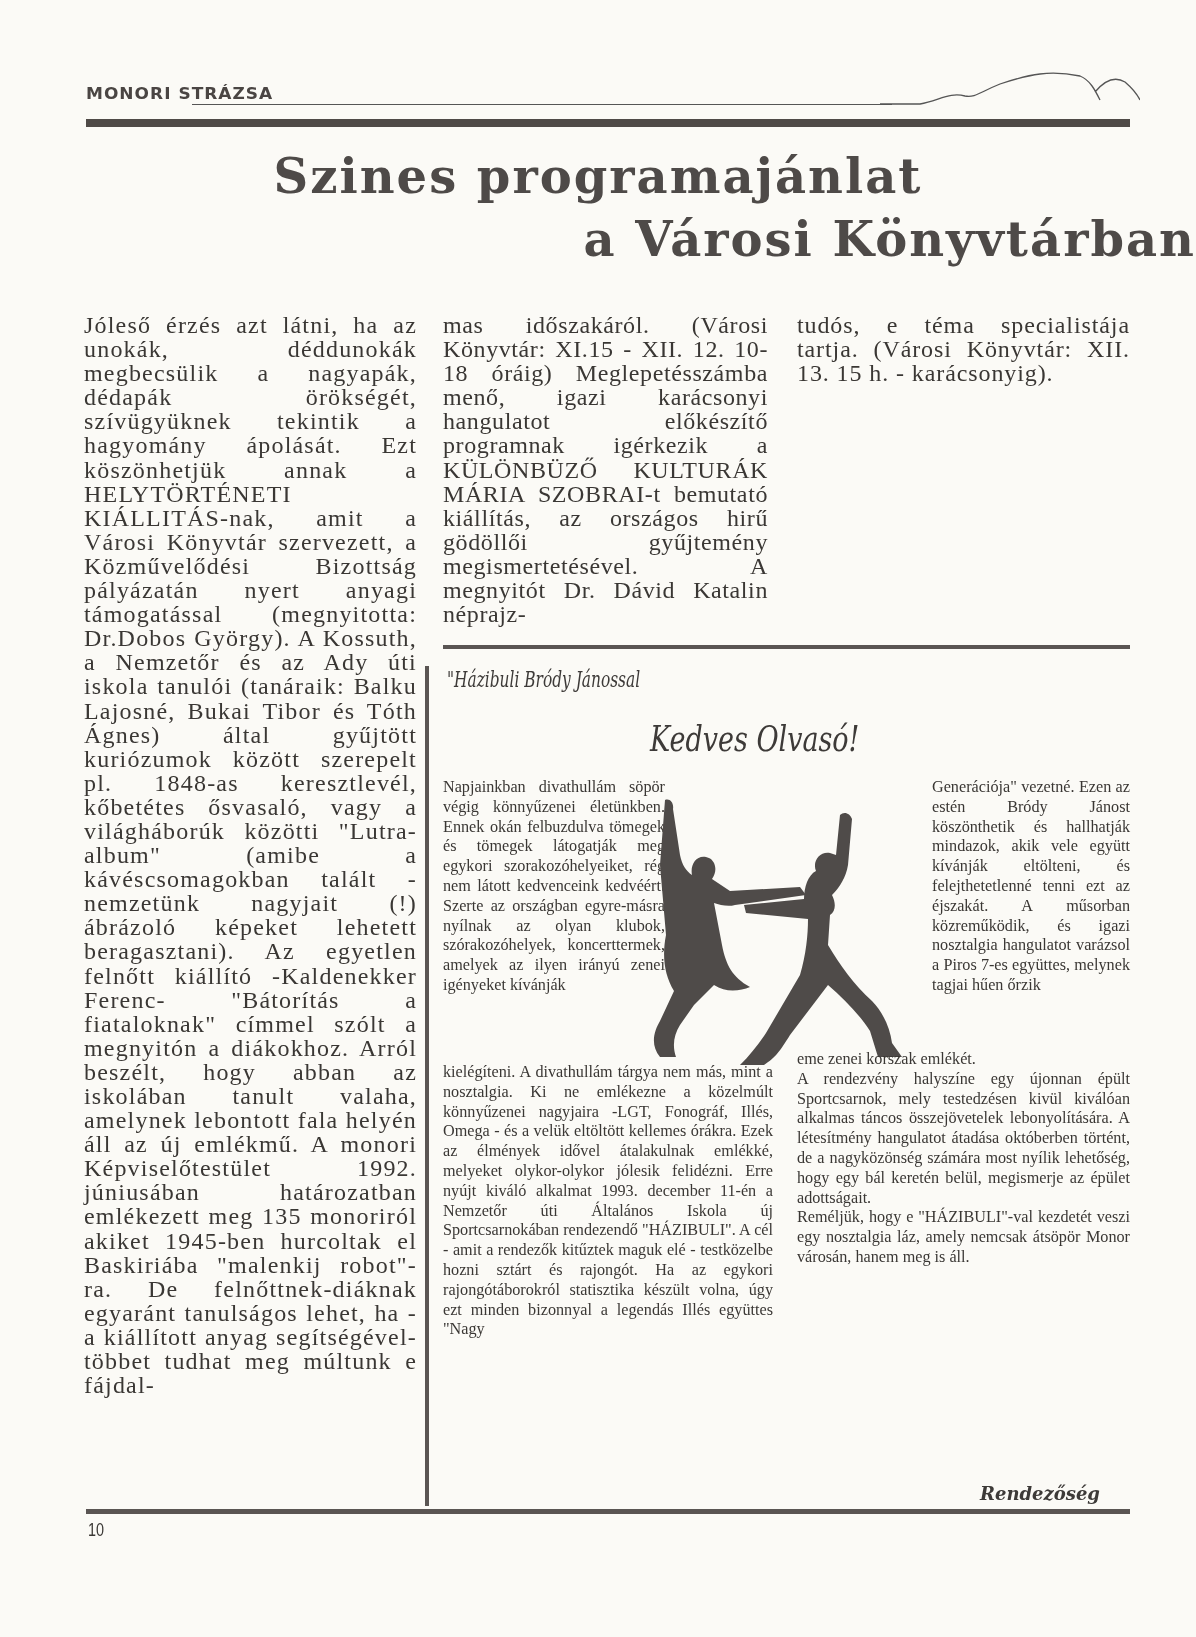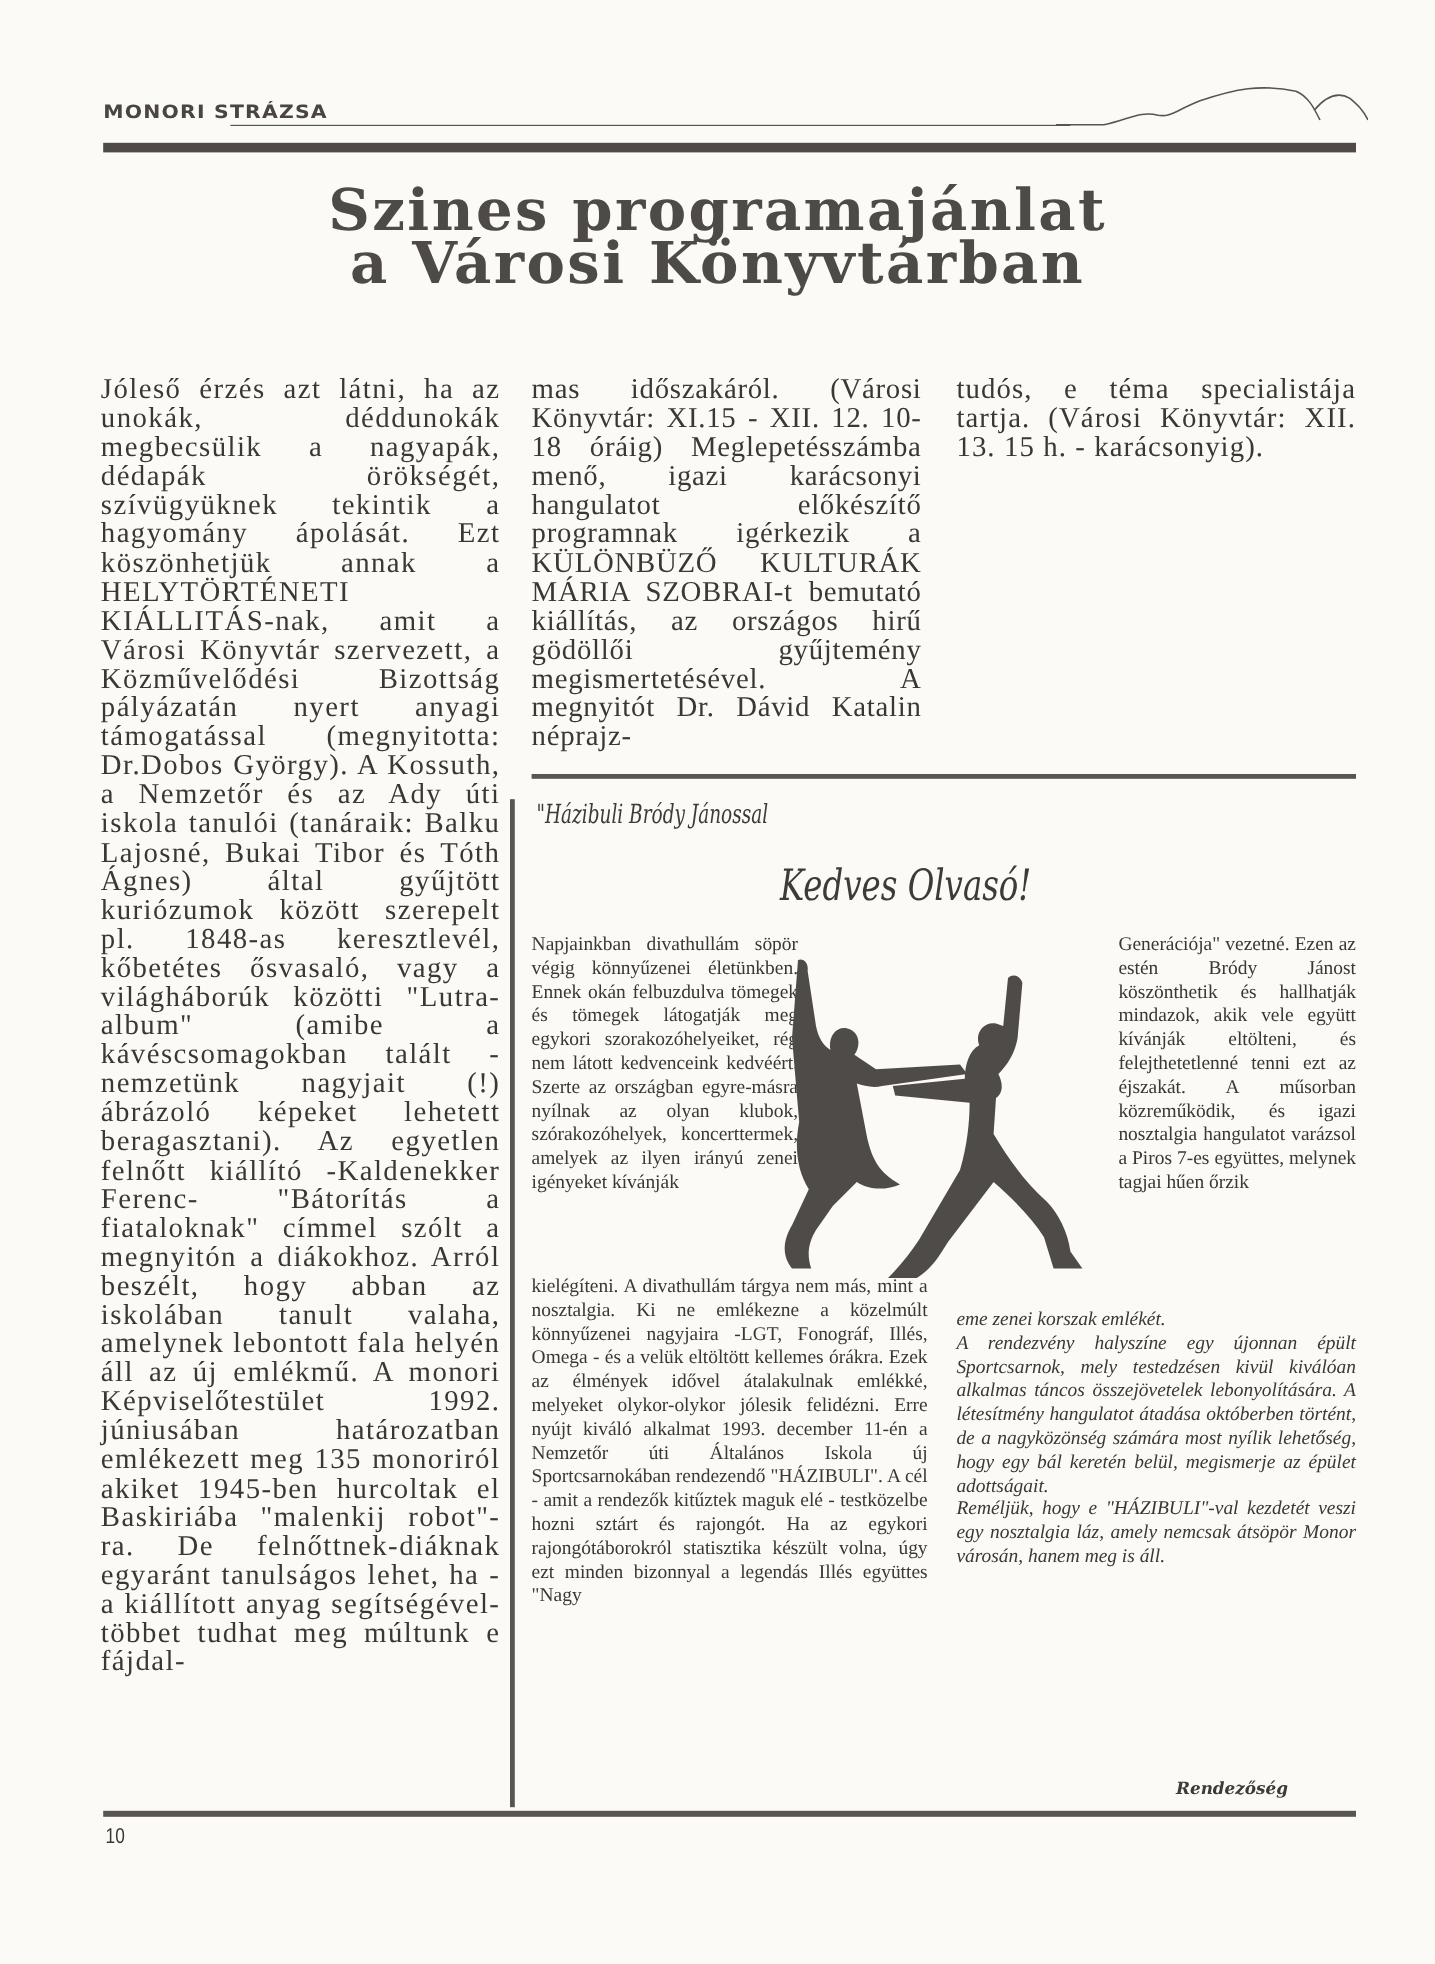--- a/index.html
+++ b/index.html
@@ -8,40 +8,40 @@
     color:#2e2c2a; font-family:"DejaVu Serif", serif;
   }
   .abs { position:absolute; }
   
   .masthead { left:86px; top:84px; font-family:"DejaVu Sans", sans-serif; font-weight:bold; font-size:17px; letter-spacing:1px; color:#4a4543; transform:scaleY(0.9); }
   .thin-rule { left:192px; top:104px; width:700px; height:1px; background:#555; }
   .thick-rule { left:86px; top:119px; width:1044px; height:8px; background:#4f4a47; }
   .hills { left:880px; top:70px; width:260px; height:40px; }
   .title { left:0; width:1196px; text-align:center; font-family:"DejaVu Serif", serif; font-weight:bold; color:#4e4a48; font-size:48px; letter-spacing:2px; line-height:60px; }
   .title1 { top:146px; }
-  .title2 { top:190px; }
+  .title2 { top:209px;text-align:right; }
   
   .col { font-family:"Liberation Serif", serif; font-size:24px; line-height:24.1px; text-align:justify; color:#3a3734; }
   .col p { margin:0; }
   .col1 { left:84px; top:313px; width:333px; letter-spacing:1.2px; }
   .col2 { left:443px; top:313px; width:325px; letter-spacing:0.6px; }
   .col3 { left:797px; top:313px; width:333px; letter-spacing:0.9px; }
   .vrule { left:425px; top:666px; width:4px; height:840px; background:#5a5553; }
   .hrule2 { left:443px; top:645px; width:687px; height:4px; background:#5a5553; }
   .script { font-family:"DejaVu Serif", serif; font-style:italic; color:#3d3a38; }
   .sub-head { left:447px; top:667px; font-size:22px; transform:scaleX(0.7); transform-origin:left; }
   .greeting { left:650px; top:718px; font-size:36px; transform:scaleX(0.75); transform-origin:left; }
   .lead { font-family:"Liberation Serif", serif; font-size:16.2px; line-height:19.8px; color:#3a3734; text-align:justify; }
   .lead p{margin:0;}
   .lead-left-top { left:443px; top:778px; width:222px; }
   .lead-left-bottom { left:443px; top:1063px; width:330px; }
   .lead-right-top { left:932px; top:778px; width:198px; }
-  .lead-right-bottom { left:797px; top:1090px; width:333px;font-style:italic; }
+  .lead-right-bottom { left:797px; top:1050px; width:333px; }
   .dancers { left:640px; top:795px; width:290px; height:280px; }
-  .signature { left:980px; top:1483px; font-family:"DejaVu Serif", serif; font-style:italic; font-weight:bold; font-size:14px; color:#3d3a38; }
+  .signature { left:980px; top:1483px; font-family:"DejaVu Serif", serif; font-style:italic; font-weight:bold; font-size:18px; color:#3d3a38; }
   .bottom-rule { left:86px; top:1509px; width:1044px; height:5px; background:#5a5553; }
   .page-num { left:88px; top:1520px; font-family:"Liberation Sans", sans-serif; font-size:18px; color:#3a3734; transform:scaleX(0.8); transform-origin:left; }
 </style>
 </head>
 <body>
 
 <div class="abs masthead">MONORI STRÁZSA</div>
 <div class="abs thin-rule"></div>
 <svg class="abs hills" viewBox="0 0 260 40">
   <path d="M0 34 L40 34 C60 30 70 22 85 26 C95 28 100 22 120 14 C150 4 170 0 200 6 C210 10 215 20 220 30 M215 22 C225 10 235 6 245 12 C252 18 256 22 260 30" fill="none" stroke="#555" stroke-width="1.3"></path>

